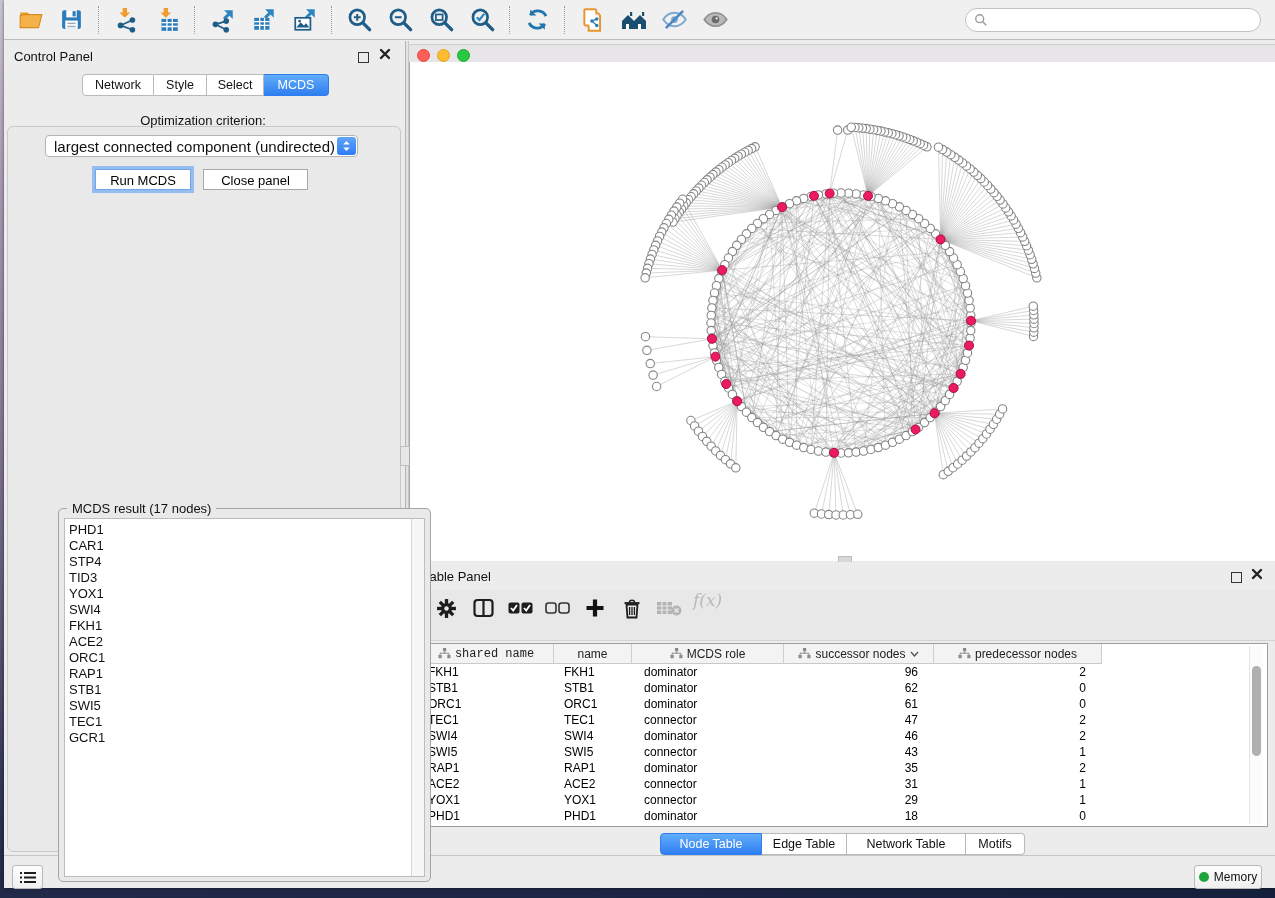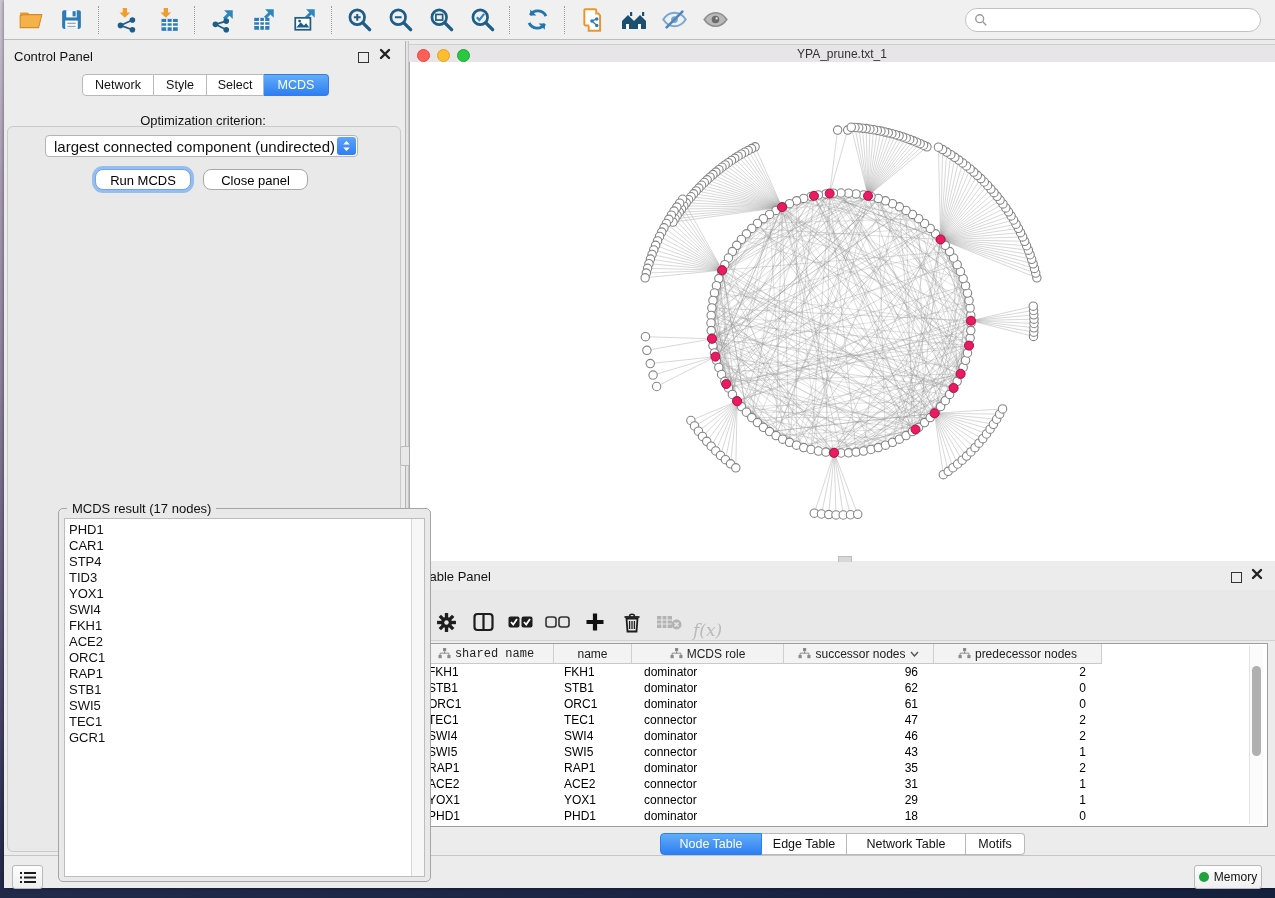--- a/index.html
+++ b/index.html
@@ -35,40 +35,40 @@
   .seg-btn:last-child{border-radius:0 4px 4px 0;}
   .seg-btn.active{background:linear-gradient(#62adf9,#2e7ef0);border-color:#2e7ef0;color:#fff;}
   
   .inset{position:absolute;left:3px;top:85px;width:394px;bottom:4px;background:#e9e9e9;
     border:1px solid #c9c9c9;border-radius:6px;box-sizing:border-box;}
   .dropdown{position:absolute;left:41px;top:135px;width:313px;height:22px;background:#fff;
     border:1px solid #b4b4b4;border-radius:4px;box-sizing:border-box;display:flex;align-items:center;}
   .dropdown .val{flex:1;padding-left:8px;font-size:15px;white-space:nowrap;}
   .stepper{width:19px;height:18px;margin-right:1px;border-radius:3px;
     background:linear-gradient(#5fa5f8,#2f7cf6);display:flex;flex-direction:column;align-items:center;justify-content:center;}
-  .pushbtn{position:absolute;height:21px;background:#fff;border:1px solid #a9a9a9;border-radius:8px;
+  .pushbtn{position:absolute;height:21px;background:#fff;border:1px solid #a9a9a9;border-radius:0;
     font-size:13px;text-align:center;line-height:20px;box-sizing:border-box;}
   .pushbtn.focused{border-color:#6fa6e8;box-shadow:0 0 0 3px rgba(106,166,245,.65);}
   .groupbox{position:absolute;left:10px;top:467px;width:371px;height:372px;border:1px solid #a5a5a5;
     border-radius:5px;margin-left:44px;}
   .grouplabel{position:absolute;top:-8px;left:8px;background:#e9e9e9;padding:0 5px;font-size:13px;}
   .mcds-list{position:absolute;left:5px;top:9px;right:5px;bottom:4px;background:#fff;border:1px solid #bdbdbd;overflow:hidden;}
   .mcds-item{font-size:13px;line-height:16px;padding-left:4px;}
   .mcds-scroll{position:absolute;right:0;top:0;bottom:0;width:12px;background:#f7f7f7;border-left:1px solid #d7d7d7;}
   
   .net-title{position:absolute;left:405px;top:44px;right:0;height:18px;background:#e7e5e7;
     border-top:1px solid #cfcfcf;border-bottom:1px solid #b5b5b5;}
   .tl{position:absolute;top:4px;width:11px;height:11px;border-radius:50%;}
   .net-canvas{position:absolute;left:405px;top:62px;right:0;height:499px;background:#fff;
     border-left:1px solid #a9a9a9;box-sizing:border-box;}
   .hgrip{position:absolute;left:428px;bottom:-4px;width:12px;height:7px;background:#d8d8d8;border:1px solid #bdbdbd;}
   
   .tp{position:absolute;left:405px;top:562px;right:0;bottom:32px;background:#ececec;border-left:1px solid #bcbcbc;box-sizing:border-box;}
   .tp-toolbar{position:absolute;left:0;top:28px;right:0;height:50px;background:#e9e8e9;
-    border-bottom:1px solid #d2d2d2;display:flex;align-items:flex-end;padding-left:18px;}
+    border-bottom:1px solid #d2d2d2;display:flex;align-items:flex-start;padding-left:18px;}
   .tp-btn{width:37px;height:36px;display:flex;align-items:center;justify-content:center;}
   .fx-label{font-size:17px;font-family:"DejaVu Serif",serif;font-style:italic;color:#b9b9b9;margin-left:6px;}
   .ntable{position:absolute;left:8px;top:81px;width:848px;height:182px;background:#fff;border:1px solid #9e9e9e;overflow:hidden;}
   .thead{position:absolute;left:0;top:0;height:20px;display:flex;}
   .th{height:20px;background:#f3f3f3;border-right:1px solid #cfcfcf;border-bottom:1px solid #c9c9c9;
     box-sizing:border-box;display:flex;align-items:center;justify-content:center;font-size:12px;color:#222;gap:4px;}
   .trow{position:absolute;left:0;height:16px;display:flex;font-size:12px;color:#000;}
   .td{height:16px;line-height:16px;box-sizing:border-box;white-space:nowrap;overflow:hidden;}
   .t-scroll{position:absolute;right:4px;top:2px;bottom:2px;width:13px;background:#fbfbfb;border-left:1px solid #e3e3e3;}
   .t-thumb{position:absolute;left:2px;width:9px;border-radius:5px;background:#b0b0b0;}
@@ -285,21 +285,20 @@
   </div>
 
   <div class="vsplit">
       <div class="grip"></div>
     </div>
 
   <div class="net-title">
     <span class="tl" style="left:8px;background:#ff5f57;border:0.5px solid #e2473f;"></span>
     <span class="tl" style="left:28px;background:#febc2e;border:0.5px solid #e0a321;"></span>
     <span class="tl" style="left:48px;background:#28c840;border:0.5px solid #1da82f;"></span>
-    <div style="text-align:center;font-size:12px;color:#333;line-height:18px;">YPA_prune.txt_1</div>
   </div>
   <div class="net-canvas">
     <svg width="866" height="497">
         <g>
           <line x1="322.38658451631824" y1="332.4361671492048" x2="308.8399592978319" y2="216.53738136766304" stroke="#8f8f8f" stroke-width="0.8" opacity="0.32"></line>
           <line x1="508.6306169213623" y1="365.2760150581556" x2="365.99999999999994" y2="373.583302491977" stroke="#8f8f8f" stroke-width="0.8" opacity="0.32"></line>
           <line x1="496" y1="148.416697508023" x2="301.8790134935474" y2="276.09207883627994" stroke="#8f8f8f" stroke-width="0.8" opacity="0.32"></line>
           <line x1="415.90792116372006" y1="131.8790134935474" x2="336.4414265955037" y2="350.2114129229354" stroke="#8f8f8f" stroke-width="0.8" opacity="0.32"></line>
           <line x1="514.56238925925" y1="360.5857776054672" x2="302.97499210841295" y2="238.42573690329905" stroke="#8f8f8f" stroke-width="0.8" opacity="0.32"></line>
           <line x1="438.5588277583619" y1="131.21993942473514" x2="525.5585734044964" y2="350.2114129229353" stroke="#8f8f8f" stroke-width="0.8" opacity="0.32"></line>

